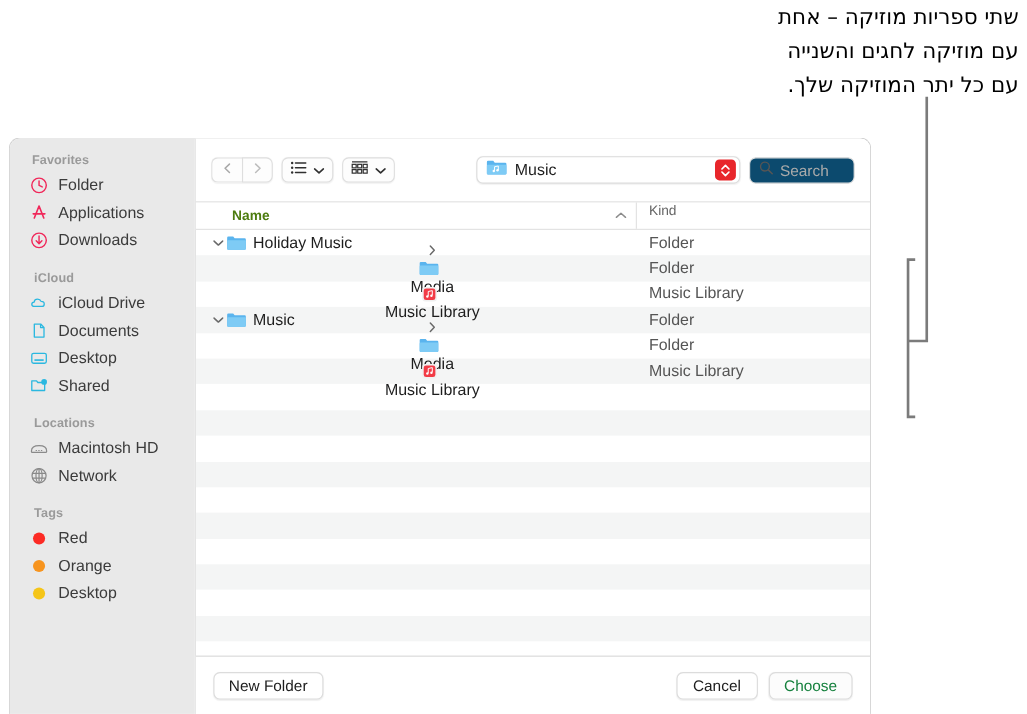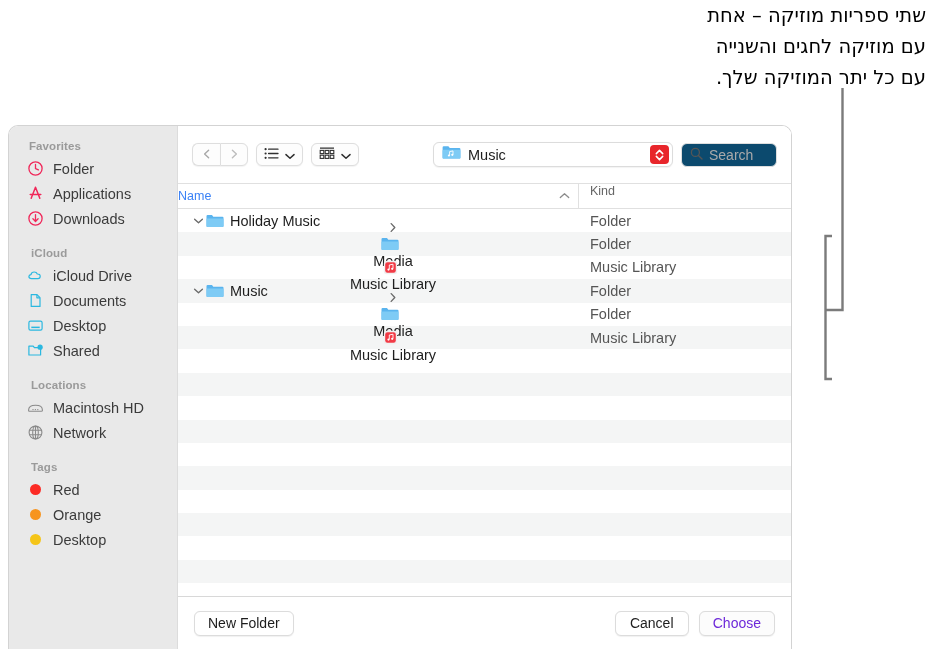--- a/index.html
+++ b/index.html
@@ -191,22 +191,23 @@
     align-items: center;
     border-top: 1px solid #e0e0e0;
     border-bottom: 1px solid #e0e0e0;
     background: #ffffff;
     font-size: 12.5px;
     color: #4a4a4a;
     box-sizing: border-box;
   }
   #col-name {
     flex: 0 0 400px;
-    font-weight: normal;
-    color: #3b82f6;
+    padding-left: 33px;
+    font-weight: bold;
+    color: #4d7c0f;
     display: flex;
     align-items: center;
     box-sizing: border-box;
   }
   #sort-arrow { margin-left: auto; margin-right: 8px; }
   #col-kind {
     flex: 1 1 auto;
     padding-left: 11px;
     border-left: 1px solid #e0e0e0;
     color: #666666;
@@ -283,21 +284,21 @@
     background: #ffffff;
     font-size: 14px;
     color: #1d1d1d;
     font-family: "Liberation Sans", sans-serif;
     display: flex;
     align-items: center;
     justify-content: center;
     box-sizing: border-box;
     box-shadow: 0 0.5px 1px rgba(0,0,0,0.06);
   }
-  .dlg-btn.disabled { color: #6d28d9; background: #fcfcfc; }
+  .dlg-btn.disabled { color: #15803d; background: #fcfcfc; }
   #right-buttons {
     margin-left: auto;
     display: flex;
     gap: 10px;
   }
 </style>
 </head>
 <body>
 
 <div id="callout-text">שתי ספריות מוזיקה – אחת

